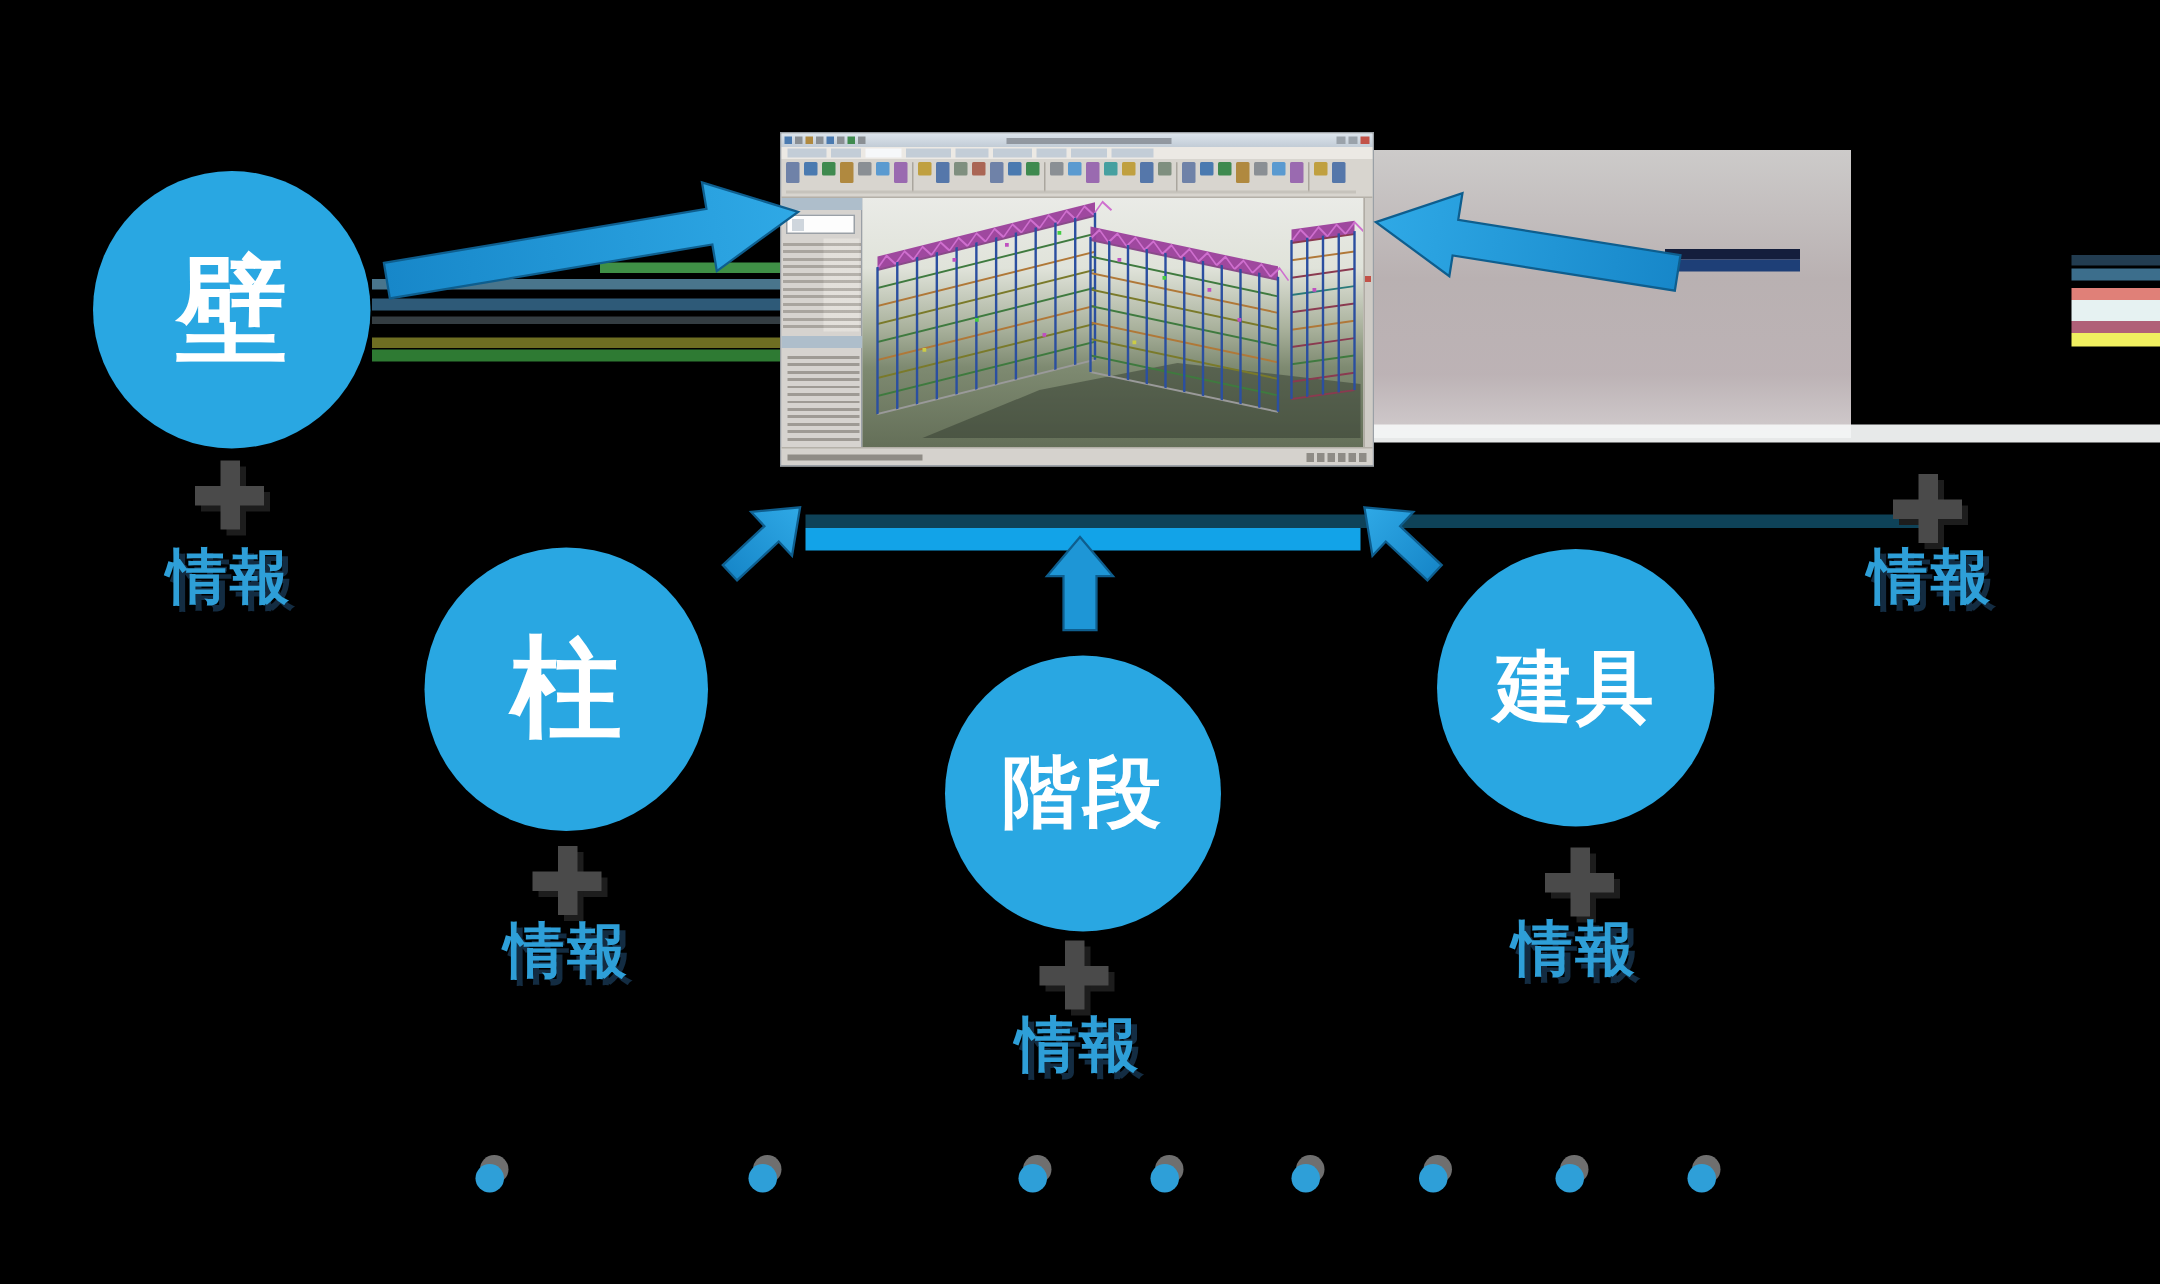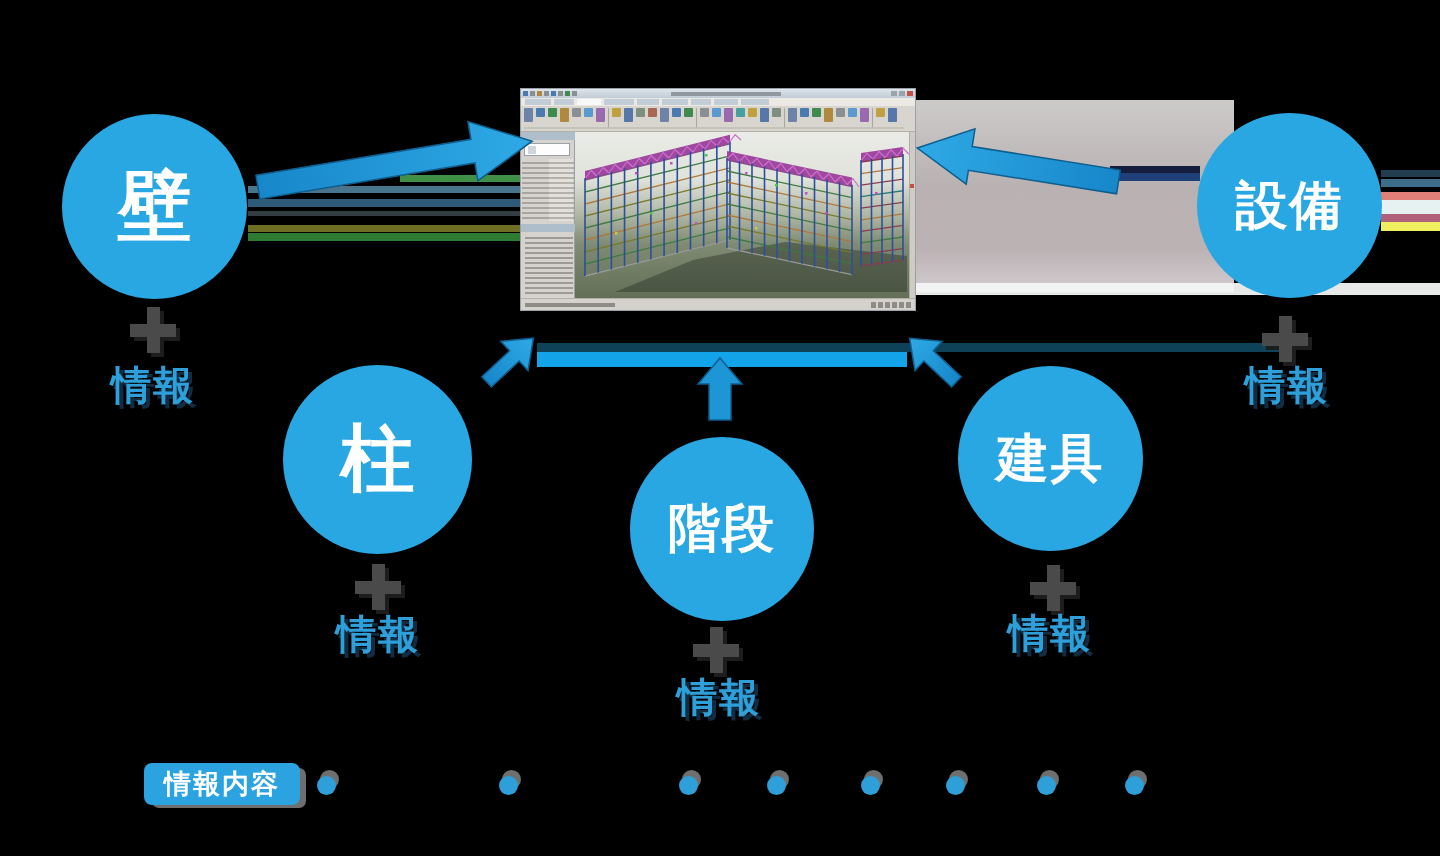--- a/index.html
+++ b/index.html
@@ -339,23 +339,20 @@
   </div>
   <div class="abs node-circle" style="left:283px;top:365px;width:189px;height:189px;">
     <span class="lbl one-char">柱</span>
   </div>
   <div class="abs node-circle" style="left:630px;top:437px;width:184px;height:184px;">
     <span class="lbl two-char">階段</span>
   </div>
   <div class="abs node-circle" style="left:958px;top:366px;width:185px;height:185px;">
     <span class="lbl two-char">建具</span>
   </div>
-  <div class="abs node-circle" style="left:1197px;top:113px;width:185px;height:185px;">
-    <span class="lbl two-char">設備</span>
-  </div>
 
   <div class="abs plus" style="left:130px;top:307px;">
     <i class="sh hs"></i>
       <i class="sh vs"></i>
       <i class="h"></i>
       <i class="v"></i>
   </div>
   <div class="abs plus" style="left:355px;top:564px;">
     <i class="sh hs"></i>
       <i class="sh vs"></i>
@@ -380,21 +377,20 @@
       <i class="h"></i>
       <i class="v"></i>
   </div>
 
   <div class="abs info-label" style="left:73px;top:362px;">情報</div>
   <div class="abs info-label" style="left:298px;top:611px;">情報</div>
   <div class="abs info-label" style="left:639px;top:674px;">情報</div>
   <div class="abs info-label" style="left:970px;top:610px;">情報</div>
   <div class="abs info-label" style="left:1207px;top:362px;">情報</div>
 
-  <div class="abs" id="legend-badge">情報内容</div>
   <div id="bullet-row">
       <div class="abs bullet-dot" style="left: 317px; top: 776px;"></div>
       <div class="abs bullet-dot" style="left: 499px; top: 776px;"></div>
       <div class="abs bullet-dot" style="left: 679px; top: 776px;"></div>
       <div class="abs bullet-dot" style="left: 767px; top: 776px;"></div>
       <div class="abs bullet-dot" style="left: 861px; top: 776px;"></div>
       <div class="abs bullet-dot" style="left: 946px; top: 776px;"></div>
       <div class="abs bullet-dot" style="left: 1037px; top: 776px;"></div>
       <div class="abs bullet-dot" style="left: 1125px; top: 776px;"></div>
     </div>

